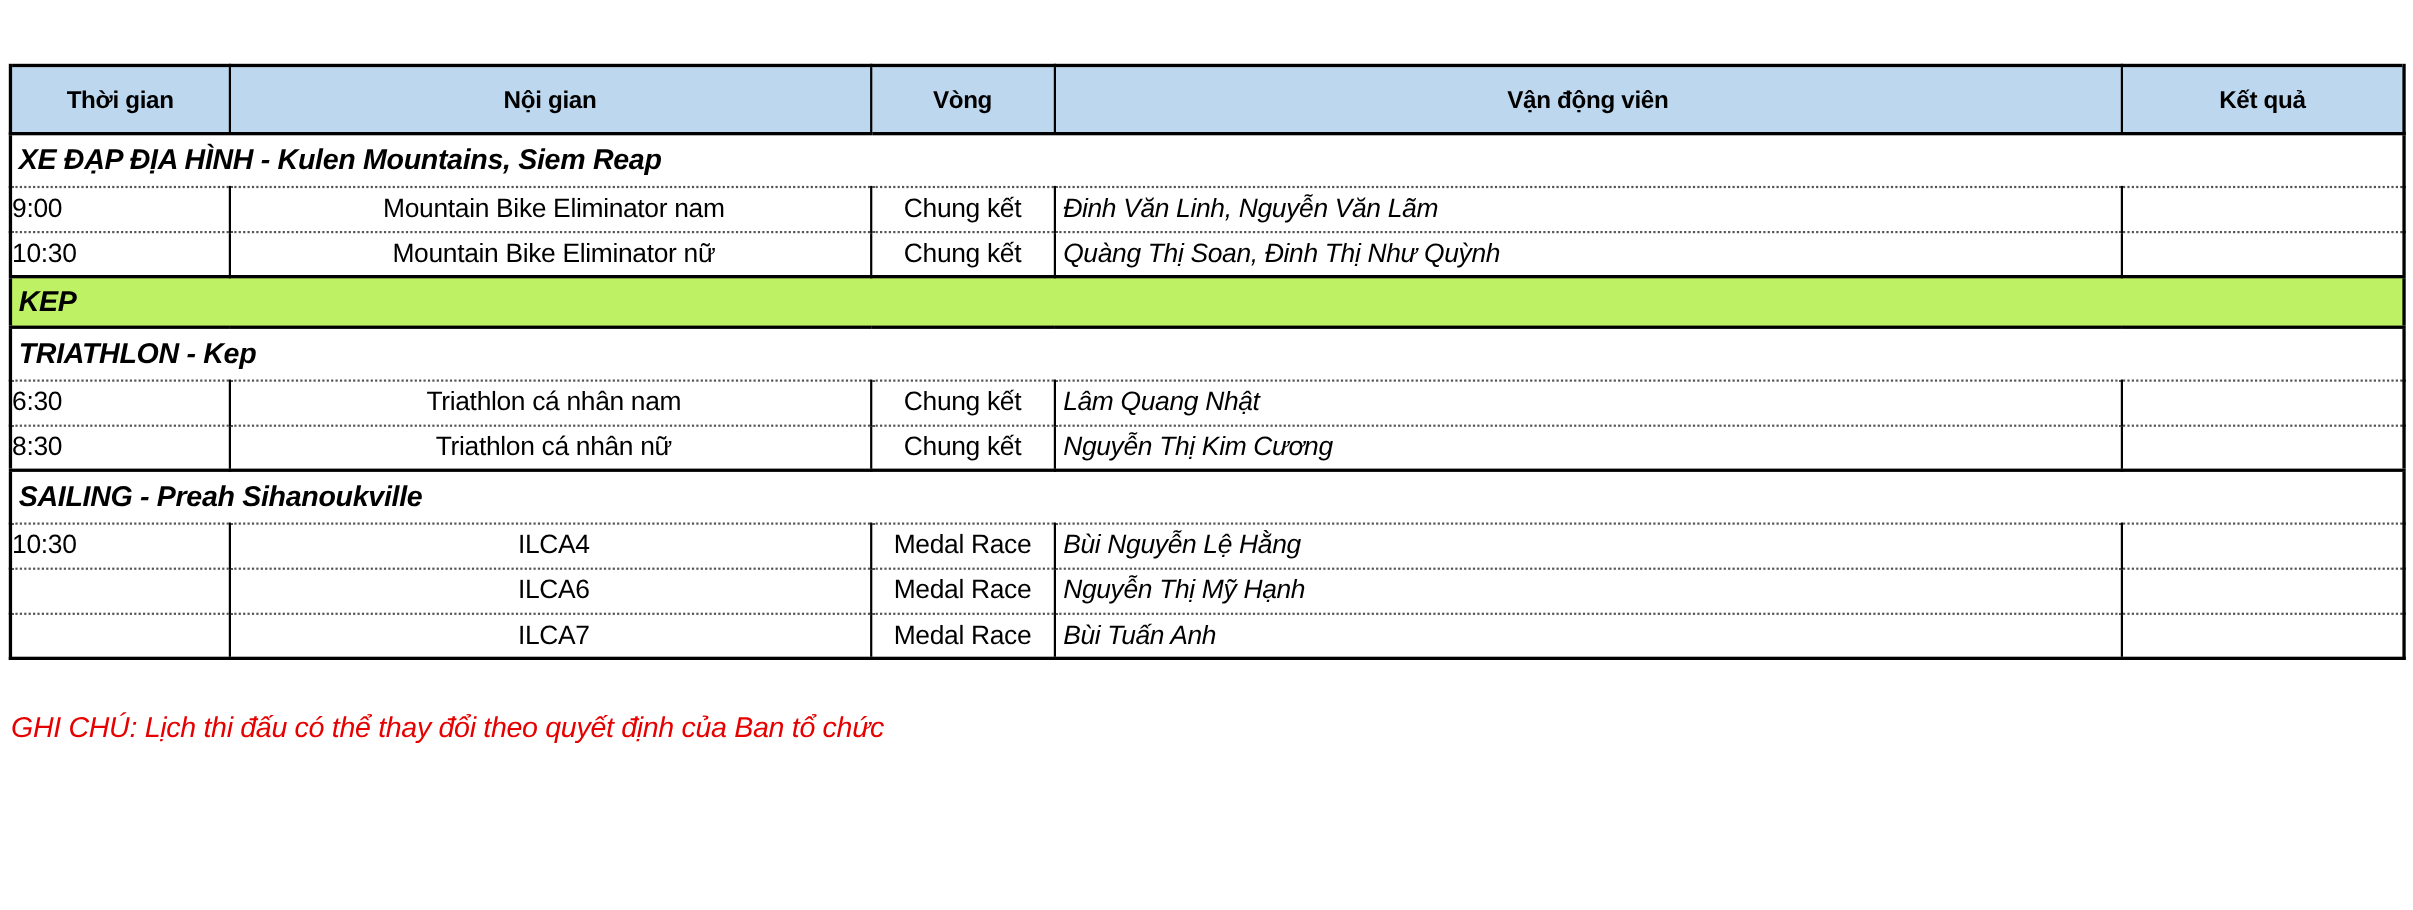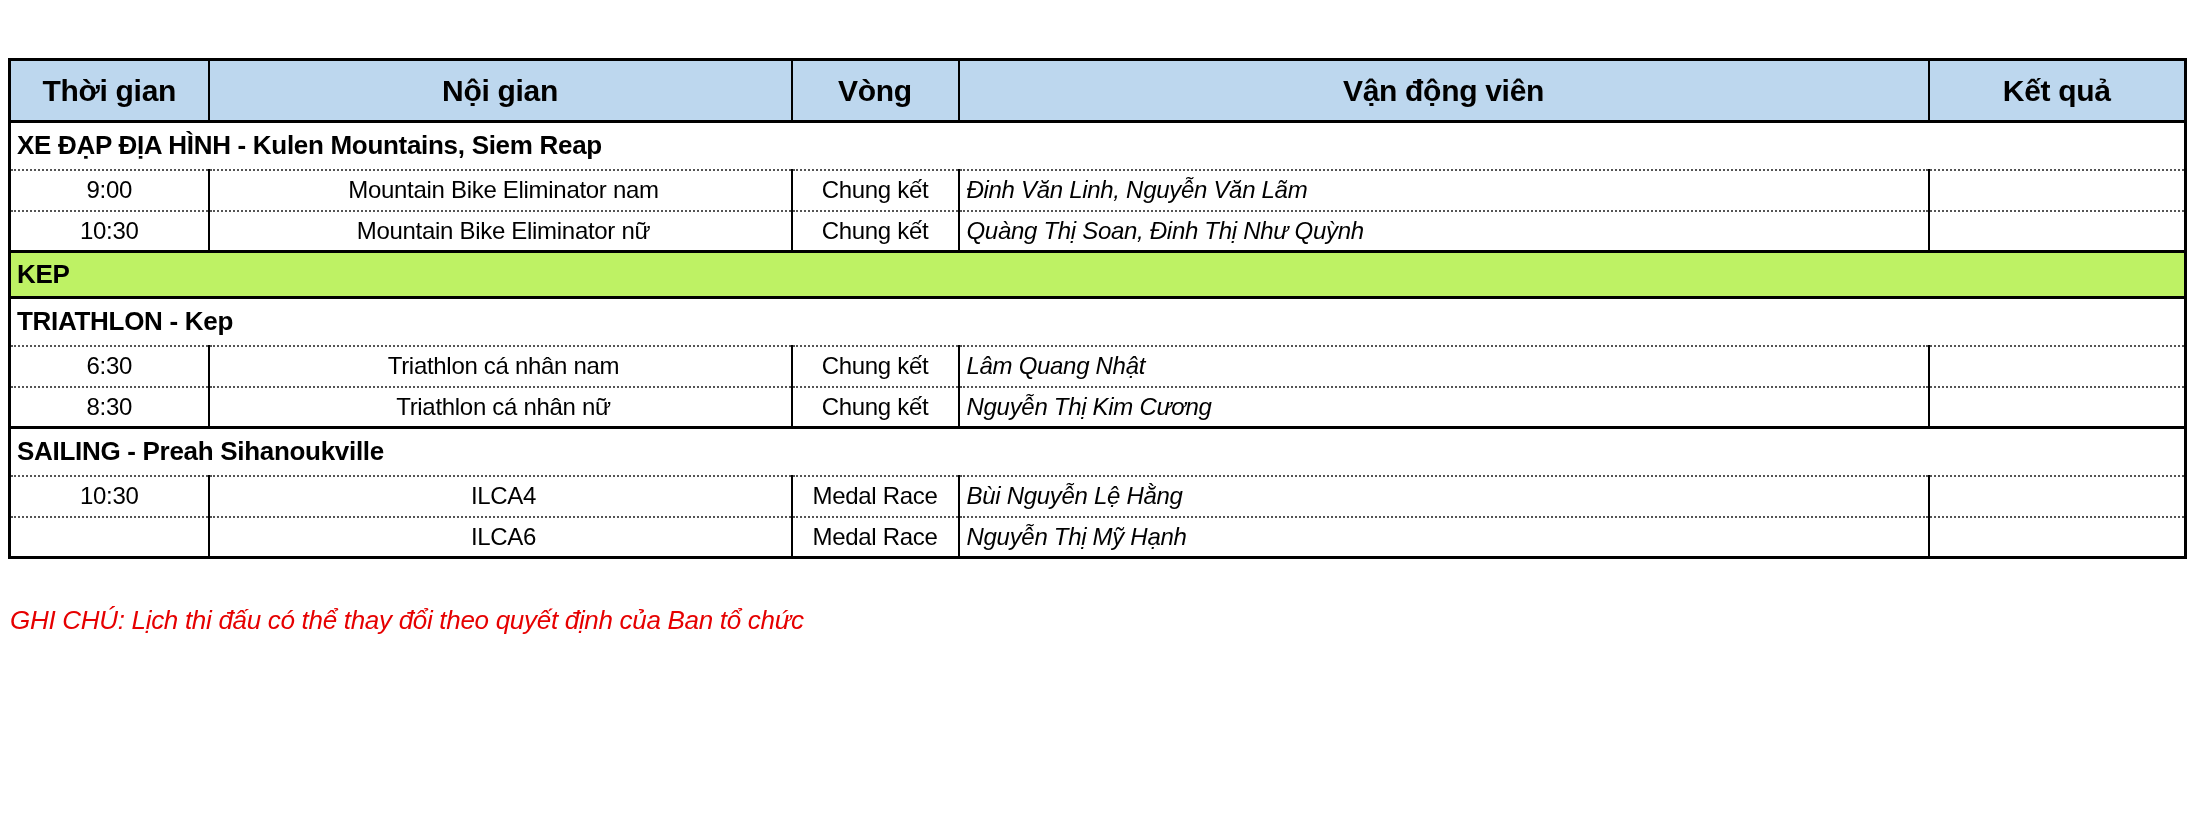--- a/index.html
+++ b/index.html
@@ -23,53 +23,54 @@
     margin: 58px 0 0 8px;
     border: 3px solid #000;
     letter-spacing: -0.3px;
   }
   
   thead th {
     background: #BDD7EE;
     border: 2px solid #000;
     border-bottom: 3px solid #000;
     height: 62px;
-    font-size: 30px;
+    font-size: 22px;
     font-weight: bold;
     text-align: center;
     vertical-align: middle;
   }
   thead th:first-child { border-left: 3px solid #000; }
   thead th:last-child  { border-right: 3px solid #000; }
   
   tr.row-event td {
     height: 41px;
     font-size: 24px;
     vertical-align: middle;
     border-left: 2px solid #000;
     border-top: 2px dotted #555;
     background: #fff;
     overflow: hidden;
     white-space: nowrap;
   }
   tr.row-event td:first-child { border-left: none; }
-  tr.row-event td.col-time    { text-align: center; }
+  tr.row-event td.col-time    { }
   tr.row-event td.col-content { text-align: center; padding-left: 7px; }
   tr.row-event td.col-round   { text-align: center; }
   tr.row-event td.col-athletes{ text-align: left; padding-left: 7px; font-style: italic; }
   tr.row-event td.col-result  { }
   
   tr.row-sport td, tr.row-city td {
     font-size: 26px;
     font-weight: bold;
     text-align: left;
     padding-left: 6px;
     vertical-align: middle;
     border-top: 3px solid #000;
     border-bottom: none;
+    font-style: italic;
   }
   tr.row-sport td { background: #ffffff; height: 48px; }
   tr.row-city  td { background: #bef264; height: 46px; border-bottom: 3px solid #000; }
   
   .note {
     margin: 46px 0 0 10px;
     font-size: 26px;
     font-style: italic;
     color: #E60000;
     letter-spacing: -0.3px;
@@ -144,17 +145,24 @@
           <td class="col-athletes">Bùi Nguyễn Lệ Hằng</td>
           <td class="col-result"></td>
         </tr>
         <tr class="row-event">
           <td class="col-time"></td>
           <td class="col-content">ILCA6</td>
           <td class="col-round">Medal Race</td>
           <td class="col-athletes">Nguyễn Thị Mỹ Hạnh</td>
           <td class="col-result"></td>
         </tr>
+        <tr class="row-event">
+          <td class="col-time"></td>
+          <td class="col-content">ILCA7</td>
+          <td class="col-round">Medal Race</td>
+          <td class="col-athletes">Bùi Tuấn Anh</td>
+          <td class="col-result"></td>
+        </tr>
       </tbody>
   </table>
 
   <div class="note">GHI CHÚ: Lịch thi đấu có thể thay đổi theo quyết định của Ban tổ chức</div>
 </div>
 
 </body></html>

